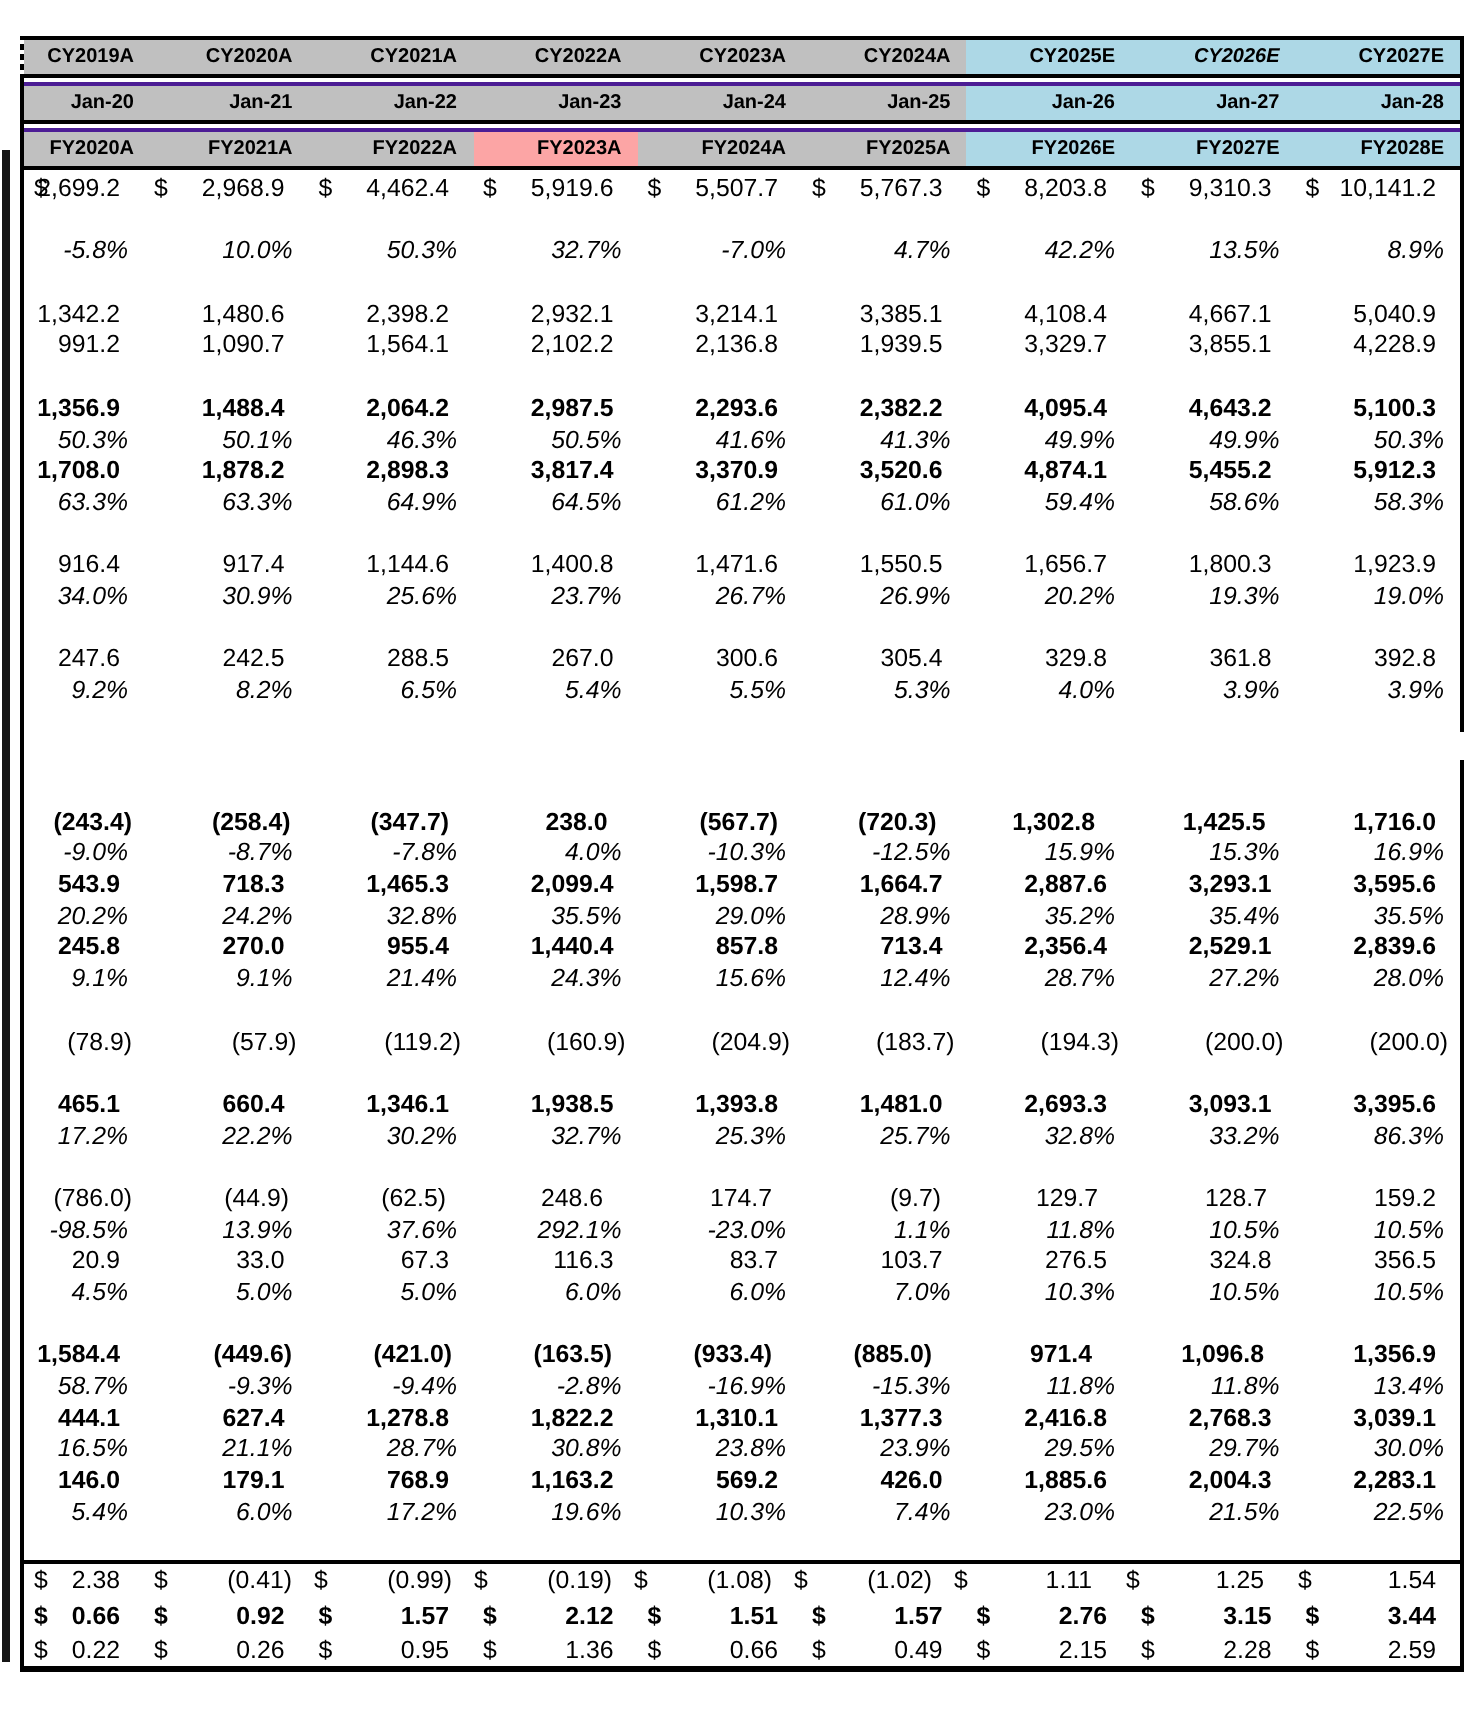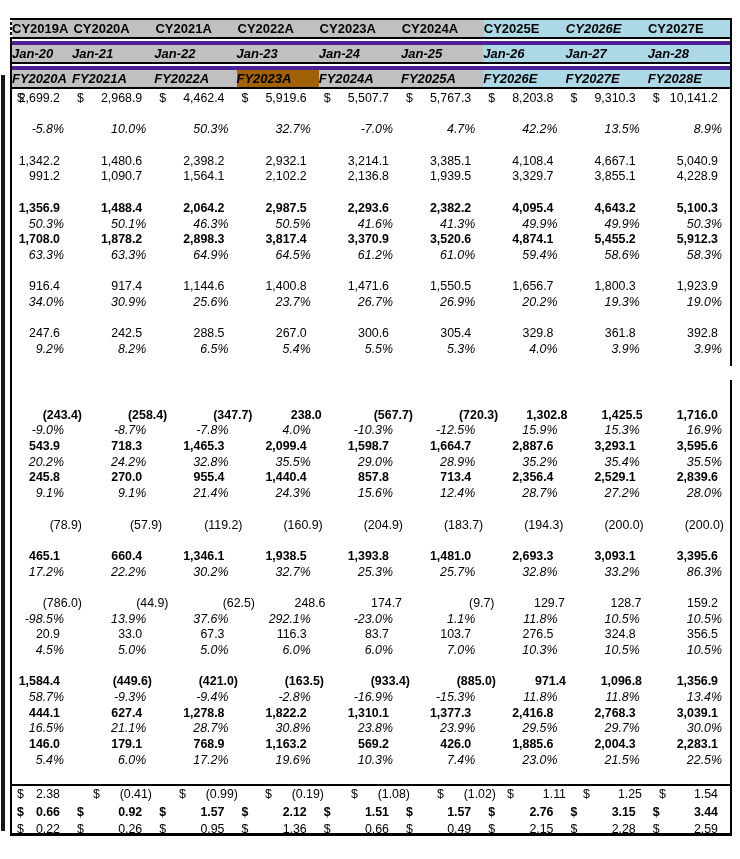--- a/index.html
+++ b/index.html
@@ -17,38 +17,38 @@
     background:repeating-linear-gradient(to bottom,#fff 0 2px,#000 2px 5px);}
   .b-right-1{position:absolute;right:0;top:0;width:2px;height:348px;background:#000;}
   .b-right-2{position:absolute;right:0;top:362px;width:2px;bottom:0;background:#000;}
   .b-bottom{position:absolute;left:0;right:0;bottom:0;height:3px;background:#000;}
 
   .content{position:absolute;left:2px;top:2px;right:2px;bottom:3px;overflow:hidden;}
 
   
   .hband{display:flex;height:17px;border-bottom:2px solid #000;margin-bottom:2px;}
   .hband.first{border-top:0;}
-  .hband.other{border-top:4px solid #4c1d95;font-style:italic;}
-  .hcell{box-sizing:border-box;flex:1 1 0;text-align:left;padding-right:8px;
-    font-weight:bold;font-size:13px;line-height:17px;white-space:nowrap;}
+  .hband.other{border-top:2px solid #4c1d95;}
+  .hcell{box-sizing:border-box;flex:1 1 0;text-align:right;padding-right:8px;
+    font-weight:bold;font-size:10px;line-height:17px;white-space:nowrap;}
   .hcell.c0{flex:0 0 60px;padding-right:5px;}
 
   
   .rows{}
   .row{display:flex;height:15.7px;}
   .row.blank{height:15.7px;}
   .row.gap{height:50px;}
   .row.divider{border-top:2px solid #000;}
   .eps-row{height:17.5px;}
   .cell{box-sizing:border-box;flex:1 1 0;position:relative;text-align:right;
     font-size:12.4px;line-height:inherit;padding-right:12px;white-space:nowrap;}
   .row .cell{line-height:15.7px;}
   .row.eps-row .cell{line-height:17.5px;}
   .cell.c0{flex:0 0 60px;}
-  .cell.paren{padding-right:6px;margin-left:16px;}
+  .cell.paren{padding-right:6px;}
   .cell.pct{padding-right:8px;font-style:italic;}
   .row.bold .cell{font-weight:bold;}
   .dollar{position:absolute;left:5px;top:0;font-style:normal;}
 </style>
 </head>
 <body>
 
 <div class="leftbar"></div>
 
 <div class="sheet">
@@ -80,21 +80,21 @@
           <div class="hcell c4" style="background: rgb(192, 192, 192);">Jan-24</div>
           <div class="hcell c5" style="background: rgb(192, 192, 192);">Jan-25</div>
           <div class="hcell c6" style="background: rgb(173, 216, 230);">Jan-26</div>
           <div class="hcell c7" style="background: rgb(173, 216, 230);">Jan-27</div>
           <div class="hcell c8" style="background: rgb(173, 216, 230);">Jan-28</div>
         </div>
         <div class="hband other">
           <div class="hcell c0" style="background: rgb(192, 192, 192);">FY2020A</div>
           <div class="hcell c1" style="background: rgb(192, 192, 192);">FY2021A</div>
           <div class="hcell c2" style="background: rgb(192, 192, 192);">FY2022A</div>
-          <div class="hcell c3" style="background: #a16207;">FY2023A</div>
+          <div class="hcell c3" style="background: #fca5a5;">FY2023A</div>
           <div class="hcell c4" style="background: rgb(192, 192, 192);">FY2024A</div>
           <div class="hcell c5" style="background: rgb(192, 192, 192);">FY2025A</div>
           <div class="hcell c6" style="background: rgb(173, 216, 230);">FY2026E</div>
           <div class="hcell c7" style="background: rgb(173, 216, 230);">FY2027E</div>
           <div class="hcell c8" style="background: rgb(173, 216, 230);">FY2028E</div>
         </div>
       </div>
     <div class="rows" id="rows-root">
         <div class="row">
           <div class="cell c0"><span class="dollar">$</span><span>2,699.2</span></div>

